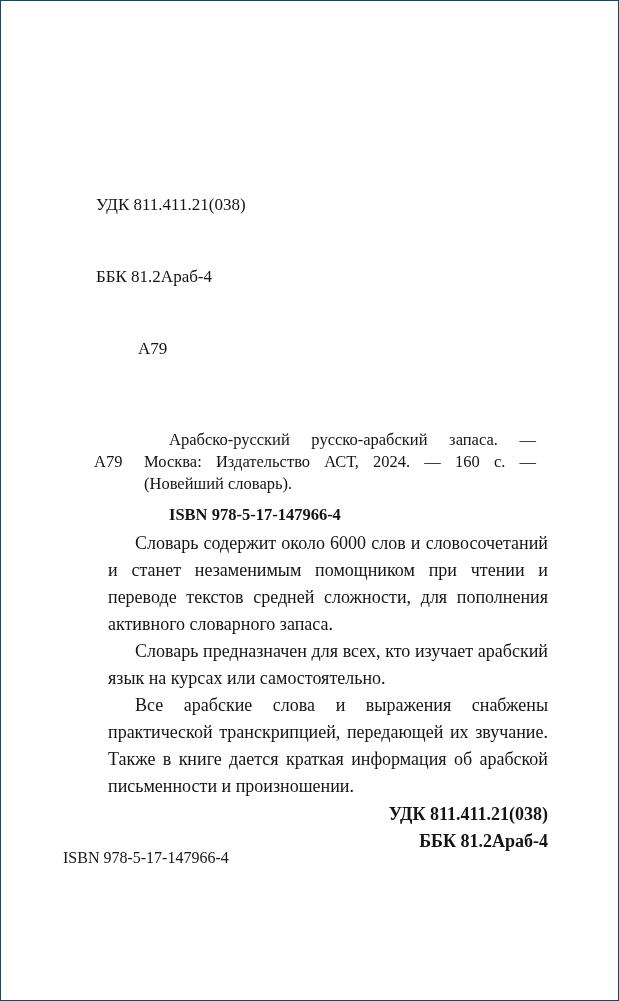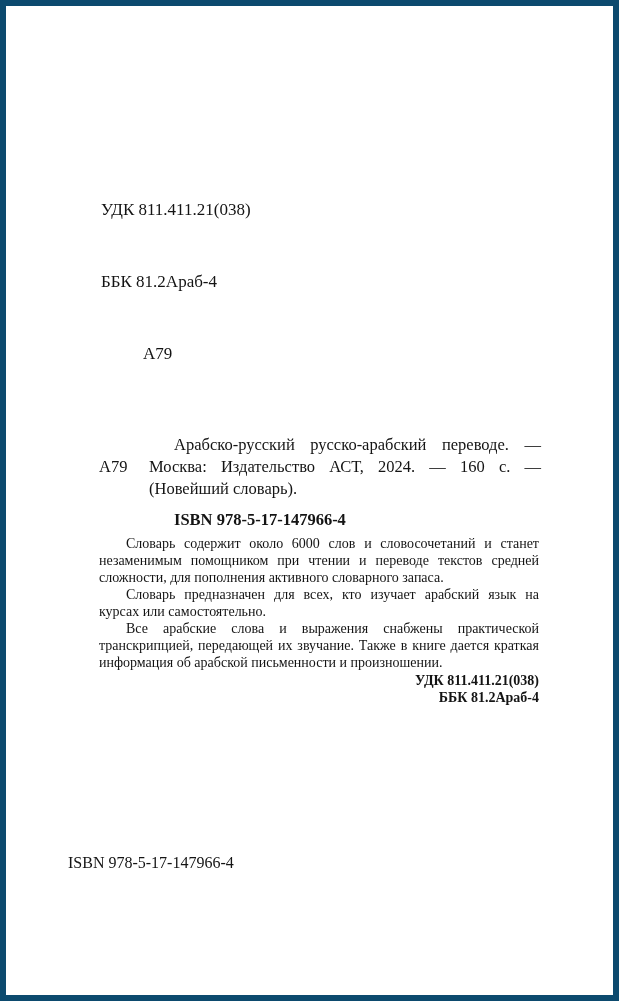--- a/index.html
+++ b/index.html
@@ -6,21 +6,21 @@
     margin: 0;
     padding: 0;
     background: #ffffff;
   }
   .page {
     position: relative;
     width: 619px;
     height: 1001px;
     background: #ffffff;
     box-sizing: border-box;
-    border: 6px solid #0c4a6e;
+    border: 1px solid #0c4a6e;
     font-family: "Liberation Serif", "DejaVu Serif", serif;
     color: #141414;
     overflow: hidden;
   }
 
   
   .top-block {
     position: absolute;
     left: 95px;
     top: 144px;
@@ -52,25 +52,25 @@
     text-indent: 25px;
   }
   .isbn-line {
     margin: 9px 0 0 25px;
     font-weight: bold;
   }
 
   
   .annotation {
     position: absolute;
-    left: 93px;
+    left: 107px;
     top: 529px;
     width: 440px;
-    font-size: 14px;
-    line-height: 17px;
+    font-size: 18px;
+    line-height: 27px;
   }
   .para {
     margin: 0;
     text-align: justify;
     text-indent: 27px;
   }
   .ref {
     margin: 0;
     text-align: right;
     font-weight: bold;
@@ -97,21 +97,21 @@
 <div class="page">
 
   <div class="top-block">
     <div>УДК 811.411.21(038)</div>
     <div>ББК 81.2Араб-4</div>
     <div class="top-code">А79</div>
   </div>
 
   <div class="bib-block">
     <span class="bib-code">А79</span>
-    <p class="bib-text"><span>Арабско-русский русско-арабский переводе. — </span><span>Москва: Издательство АСТ, 2024. — 160 с. — (Новейший словарь).</span></p>
+    <p class="bib-text"><span>Арабско-русский русско-арабский запаса. — </span><span>Москва: Издательство АСТ, 2024. — 160 с. — (Новейший словарь).</span></p>
     <p class="isbn-line">ISBN 978-5-17-147966-4</p>
   </div>
 
   <div class="annotation">
     <p class="para">Словарь содержит около 6000 слов и словосочетаний и станет незаменимым помощником при чтении и переводе текстов средней сложности, для пополнения активного словарного запаса.</p>
     <p class="para">Словарь предназначен для всех, кто изучает арабский язык на курсах или самостоятельно.</p>
     <p class="para">Все арабские слова и выражения снабжены практической транскрипцией, передающей их звучание. Также в книге дается краткая информация об арабской письменности и произношении.</p>
     <p class="ref ref-first">УДК 811.411.21(038)</p>
     <p class="ref">ББК 81.2Араб-4</p>
   </div>

